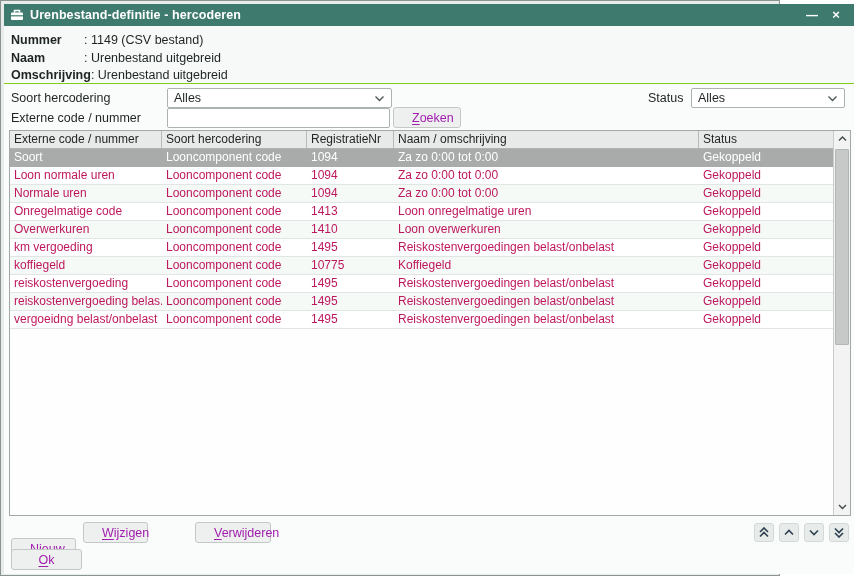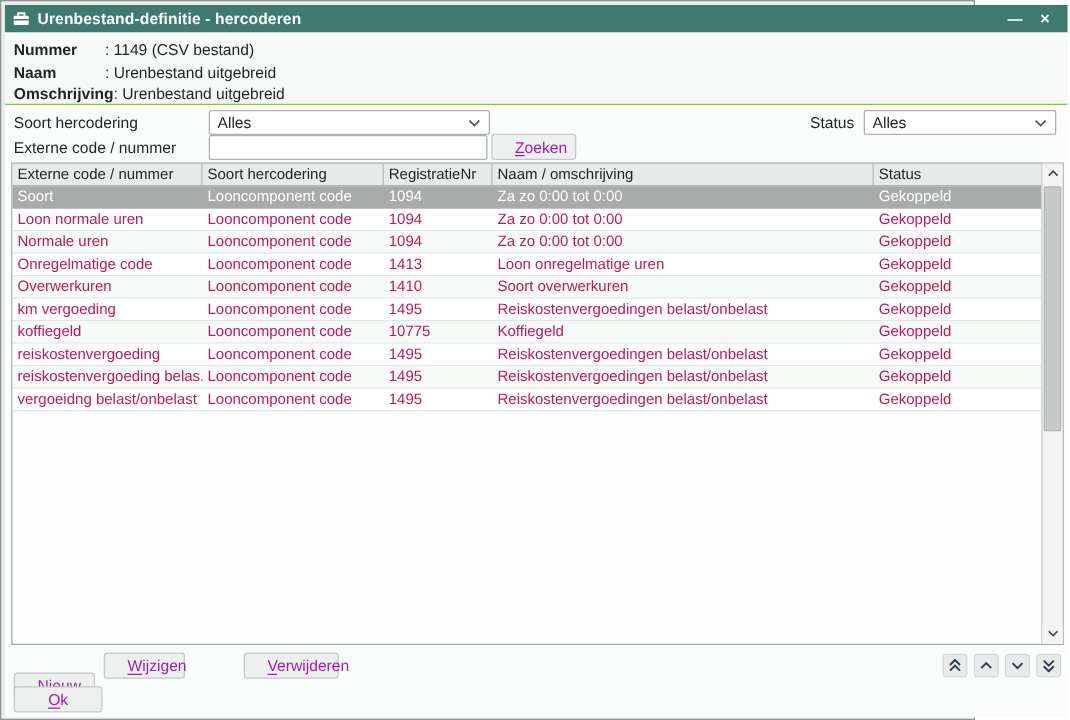--- a/index.html
+++ b/index.html
@@ -198,21 +198,21 @@
               <div class="tc c0">Onregelmatige code</div>
               <div class="tc c1">Looncomponent code</div>
               <div class="tc c2">1413</div>
               <div class="tc c3">Loon onregelmatige uren</div>
               <div class="tc c4">Gekoppeld</div>
             </div>
             <div class="row">
               <div class="tc c0">Overwerkuren</div>
               <div class="tc c1">Looncomponent code</div>
               <div class="tc c2">1410</div>
-              <div class="tc c3">Soort overwerkuren</div>
+              <div class="tc c3">Loon overwerkuren</div>
               <div class="tc c4">Gekoppeld</div>
             </div>
             <div class="row">
               <div class="tc c0">km vergoeding</div>
               <div class="tc c1">Looncomponent code</div>
               <div class="tc c2">1495</div>
               <div class="tc c3">Reiskostenvergoedingen belast/onbelast</div>
               <div class="tc c4">Gekoppeld</div>
             </div>
             <div class="row">

